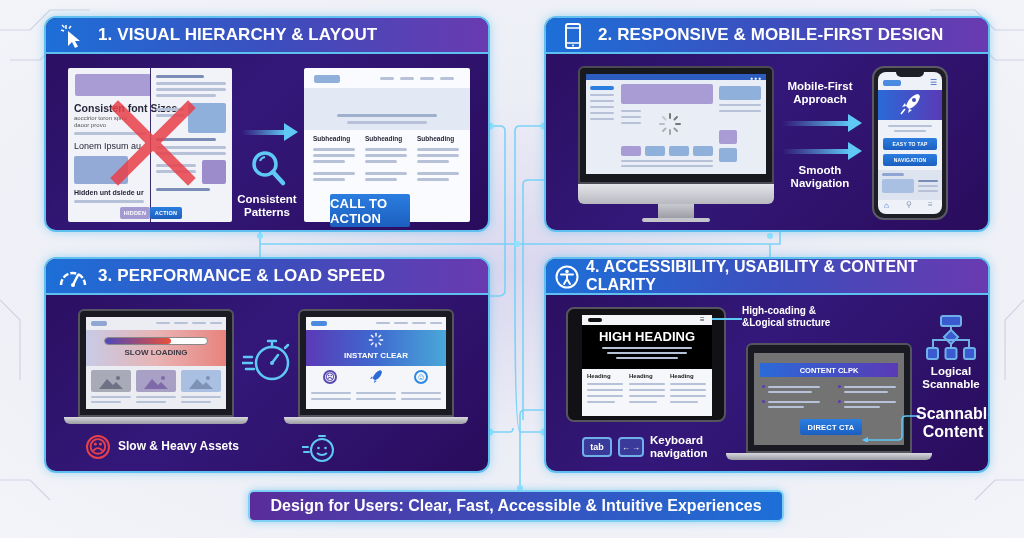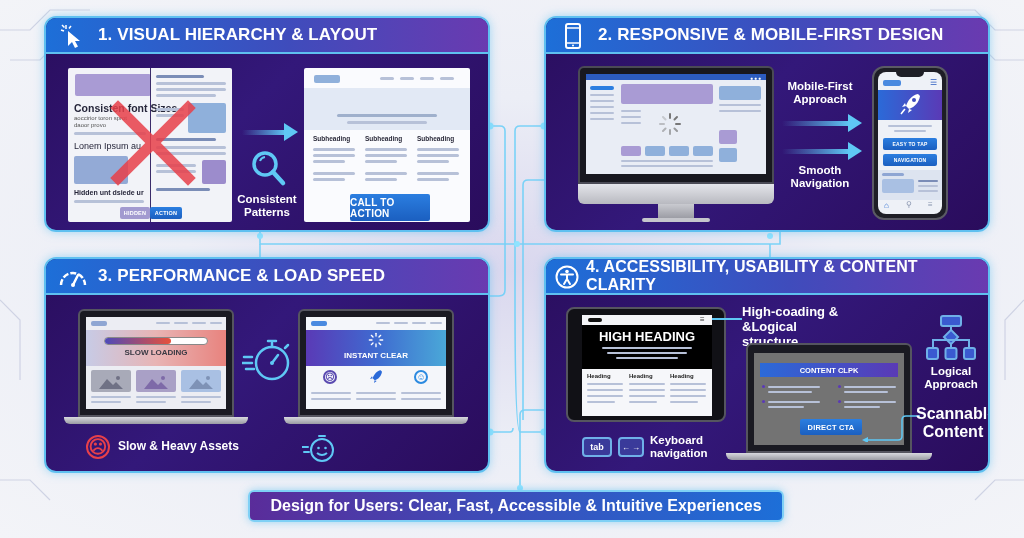--- a/index.html
+++ b/index.html
@@ -146,21 +146,21 @@
       <div class="bar" style="left:113px;top:86px;width:42px"></div>
     <div class="bar" style="left:9px;top:92px;width:32px"></div>
       <div class="bar" style="left:61px;top:92px;width:32px"></div>
       <div class="bar" style="left:113px;top:92px;width:32px"></div>
     <div class="bar" style="left:9px;top:104px;width:42px"></div>
       <div class="bar" style="left:61px;top:104px;width:42px"></div>
       <div class="bar" style="left:113px;top:104px;width:42px"></div>
     <div class="bar" style="left:9px;top:110px;width:32px"></div>
       <div class="bar" style="left:61px;top:110px;width:32px"></div>
       <div class="bar" style="left:113px;top:110px;width:32px"></div>
-    <div class="btn" style="left:46px;top:126px;width:80px;height:27px;font-size:10px">CALL TO ACTION</div>
+    <div class="btn" style="left:26px;top:126px;width:80px;height:33px;font-size:13px">CALL TO ACTION</div>
   </div>
 </section>
 
 <section class="panel p2">
   <div class="panel-head">
     <span class="hicon">
       <svg width="18" height="26" viewBox="0 0 18 26">
           <rect x="2" y="1" width="14" height="24" rx="2" stroke="#fff" stroke-width="2" fill="none"></rect>
           <line x1="2" y1="5" x2="16" y2="5" stroke="#fff" stroke-width="1.4"></line>
           <line x1="2" y1="20" x2="16" y2="20" stroke="#fff" stroke-width="1.4"></line>
@@ -401,21 +401,21 @@
         <div class="bar" style="left:88px;top:74px;width:36px;height:2px"></div>
       <div class="bar" style="left:5px;top:80px;width:36px;height:2px"></div>
         <div class="bar" style="left:47px;top:80px;width:36px;height:2px"></div>
         <div class="bar" style="left:88px;top:80px;width:36px;height:2px"></div>
       <div class="bar" style="left:5px;top:86px;width:28px;height:2px"></div>
         <div class="bar" style="left:47px;top:86px;width:28px;height:2px"></div>
         <div class="bar" style="left:88px;top:86px;width:28px;height:2px"></div>
     </div>
   </div>
   <div class="abs" style="left:166px;top:59px;width:30px;height:1.5px;background:#5fc8f5"></div>
-  <div class="abs lbl" style="left:196px;top:46px;width:110px;font-size:13px;text-align:left">High-coading &amp; &amp;Logical structure</div>
+  <div class="abs lbl" style="left:196px;top:46px;width:110px;font-size:10px;text-align:left">High-coading &amp; &amp;Logical structure</div>
 
   <div class="abs" style="left:36px;top:178px;width:30px;height:20px;border:2px solid #6fb0e8;border-radius:4px;background:#3a3a9a;color:#fff;font-size:9px;font-weight:bold;display:flex;align-items:center;justify-content:center">tab</div>
   <div class="abs" style="left:72px;top:178px;width:26px;height:20px;border:2px solid #6fb0e8;border-radius:4px;background:#3a3a9a;color:#fff;font-size:8px;display:flex;align-items:center;justify-content:center">← →</div>
   <div class="abs lbl" style="left:104px;top:175px;width:70px;font-size:11.5px;text-align:left">Keyboard navigation</div>
 
   <div class="laptop-screen" style="left:200px;top:84px;width:166px;height:110px">
     <div class="abs" style="left:6px;top:8px;width:150px;height:92px;background:#737373">
       <div class="abs" style="left:6px;top:10px;width:138px;height:14px;background:linear-gradient(90deg,#2b6ad8,#5a3ab6);color:#fff;font-size:7.5px;font-weight:bold;display:flex;align-items:center;justify-content:center">CONTENT CLPK</div>
       <div class="abs" style="left:8px;top:32px;width:3px;height:3px;border-radius:50%;background:#5a3ab6"></div>
         <div class="bar" style="left:14px;top:33px;width:52px;height:2px"></div>
@@ -438,21 +438,21 @@
     <g stroke="#6fb0e8" stroke-width="2" fill="#3a5ad0">
       <rect x="15" y="2" width="20" height="10" rx="2"></rect>
       <path d="M25 12 L25 18" fill="none"></path>
       <rect x="20" y="18" width="10" height="10" transform="rotate(45 25 23)"></rect>
       <path d="M7 34 L7 26 L43 26 L43 34 M25 30 L25 34" fill="none"></path>
       <rect x="1" y="34" width="11" height="11" rx="2"></rect>
         <rect x="19.5" y="34" width="11" height="11" rx="2"></rect>
         <rect x="38" y="34" width="11" height="11" rx="2"></rect>
     </g>
   </svg>
-  <div class="abs lbl" style="left:370px;top:106px;width:70px;font-size:11.5px">Logical Approach</div>
+  <div class="abs lbl" style="left:370px;top:106px;width:70px;font-size:11.5px">Logical Scannable</div>
   <svg class="abs" style="left:316px;top:155px" width="60" height="28" viewBox="0 0 60 28">
       <path d="M58 2 L44 2 Q40 2 40 6 L40 22 Q40 26 36 26 L4 26" stroke="#5fc8f5" stroke-width="1.5" fill="none"></path>
       <path d="M0 26 L6 23 L6 29 Z" fill="#5fc8f5"></path>
     </svg>
   <div class="abs lbl" style="left:370px;top:146px;width:74px;font-size:16px">Scannable Content</div>
 </section>
 
 <div class="footer">
   <span>Design for Users: Clear, Fast, Accessible &amp; Intuitive Experiences</span>
 </div>

